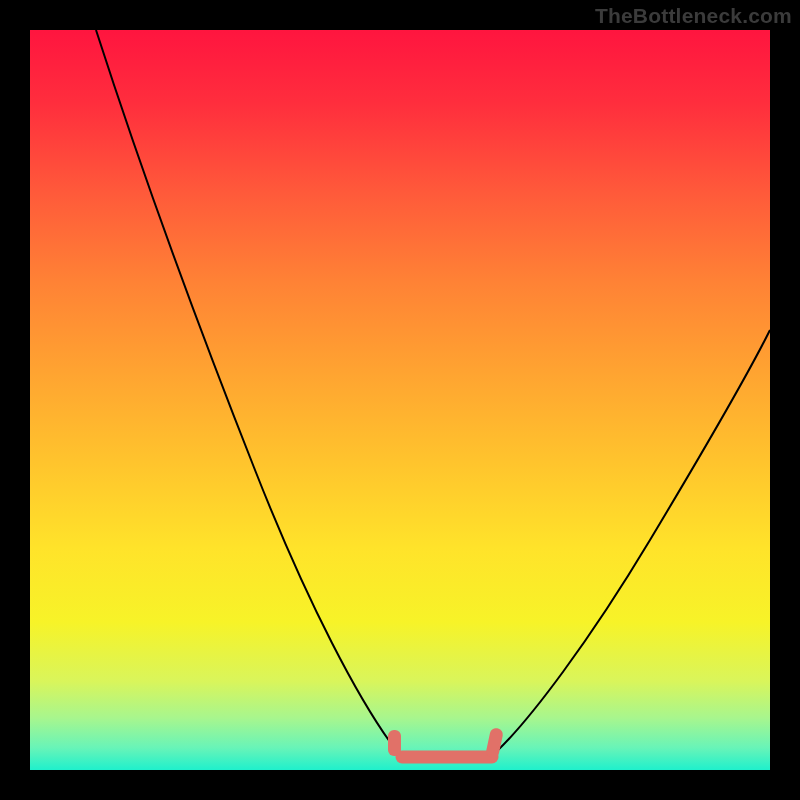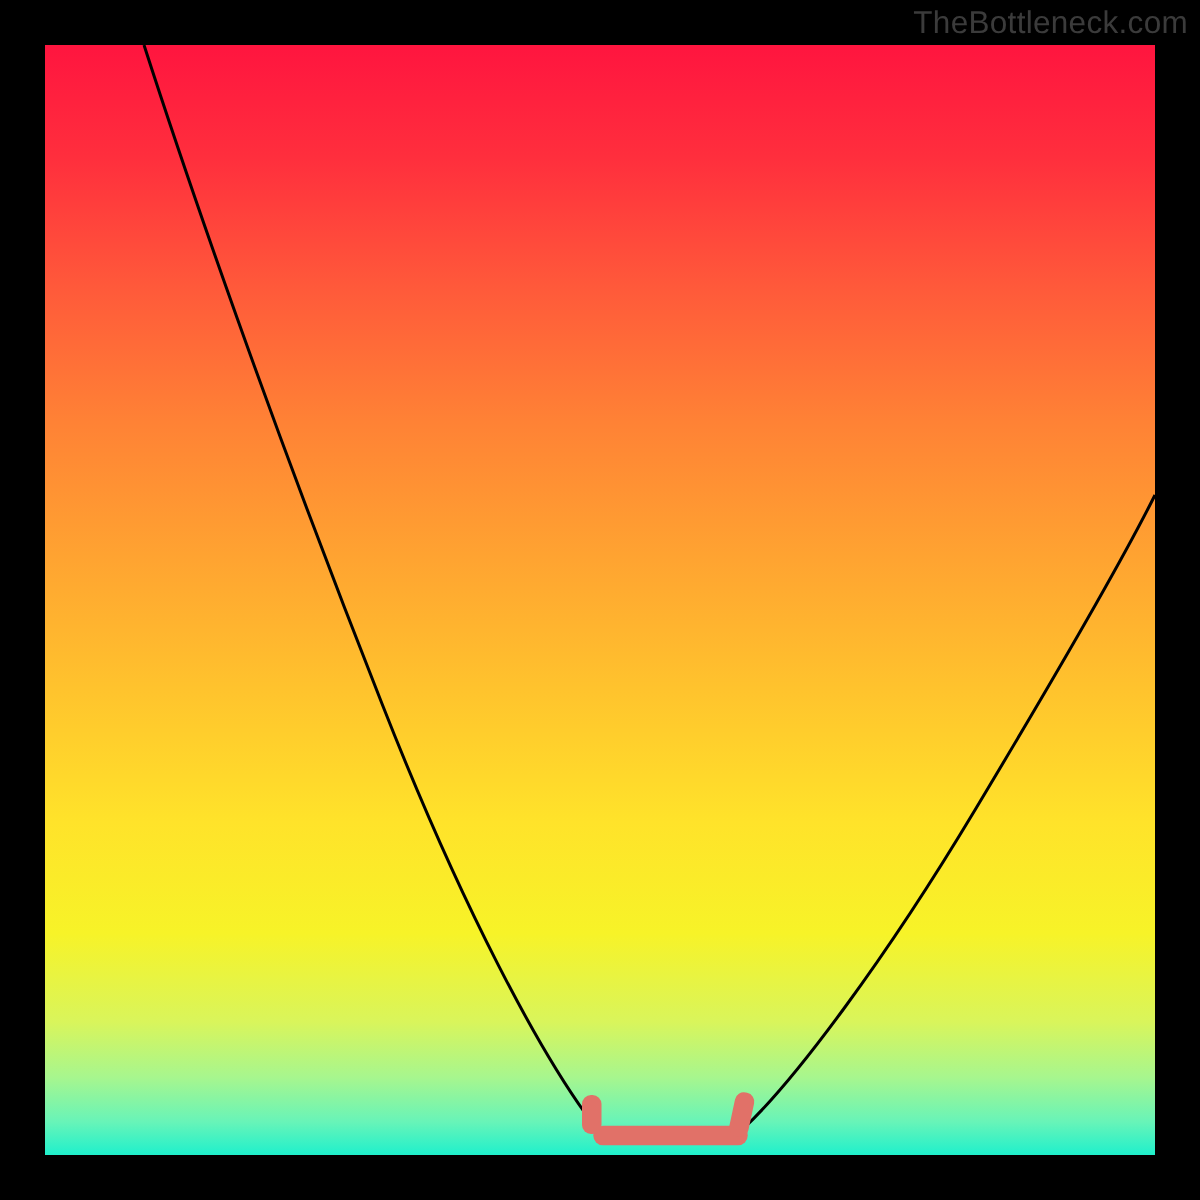--- a/index.html
+++ b/index.html
@@ -16,21 +16,21 @@
     width: 800px;
     height: 800px;
     background: #000;
   }
   .watermark {
     position: absolute;
     top: 4px;
     right: 8px;
     color: #3b3b3b;
     font-size: 21px;
-    font-weight: 400;
+    font-weight: 700;
     letter-spacing: 0.2px;
     z-index: 5;
   }
   .plot {
     position: absolute;
     left: 30px;
     top: 30px;
     width: 740px;
     height: 740px;
     background: linear-gradient(to bottom,

